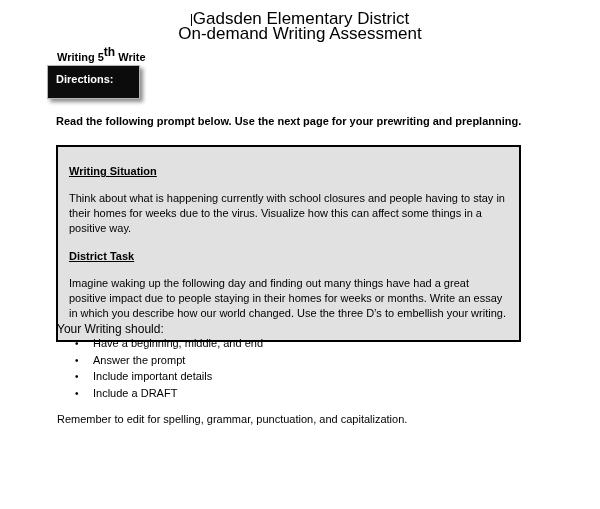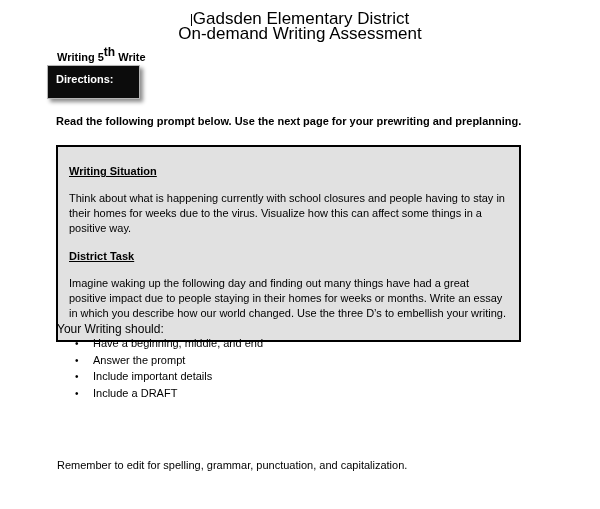--- a/index.html
+++ b/index.html
@@ -99,21 +99,20 @@
   .bullet {
     display: inline-block;
     width: 18px;
     font-size: 10px;
   }
   
   .footer-note {
     position: absolute;
     left: 57px; top: 413px;
     font-size: 11px;
-    margin-top: 46px;
   }
 </style>
 </head>
 <body>
 
 <div class="page">
 
   <div class="doc-header">
     <div><span class="cursor"></span><span>Gadsden Elementary District</span></div>
     <div>On-demand Writing Assessment</div>

